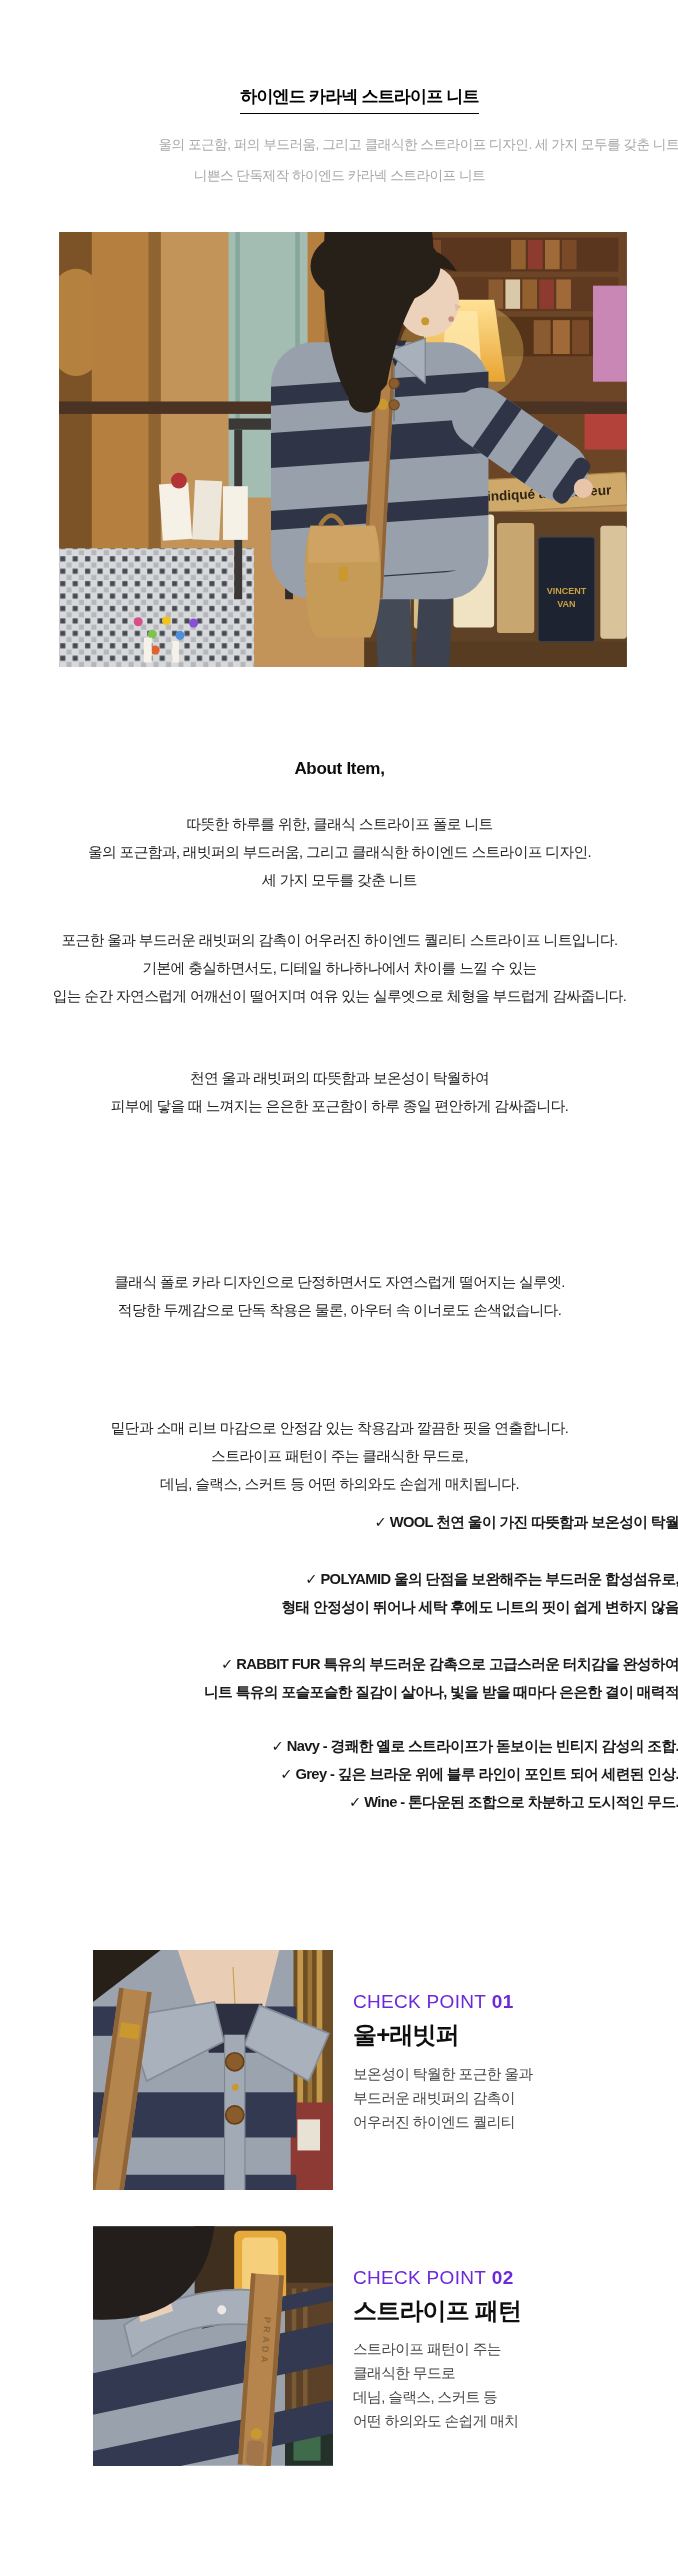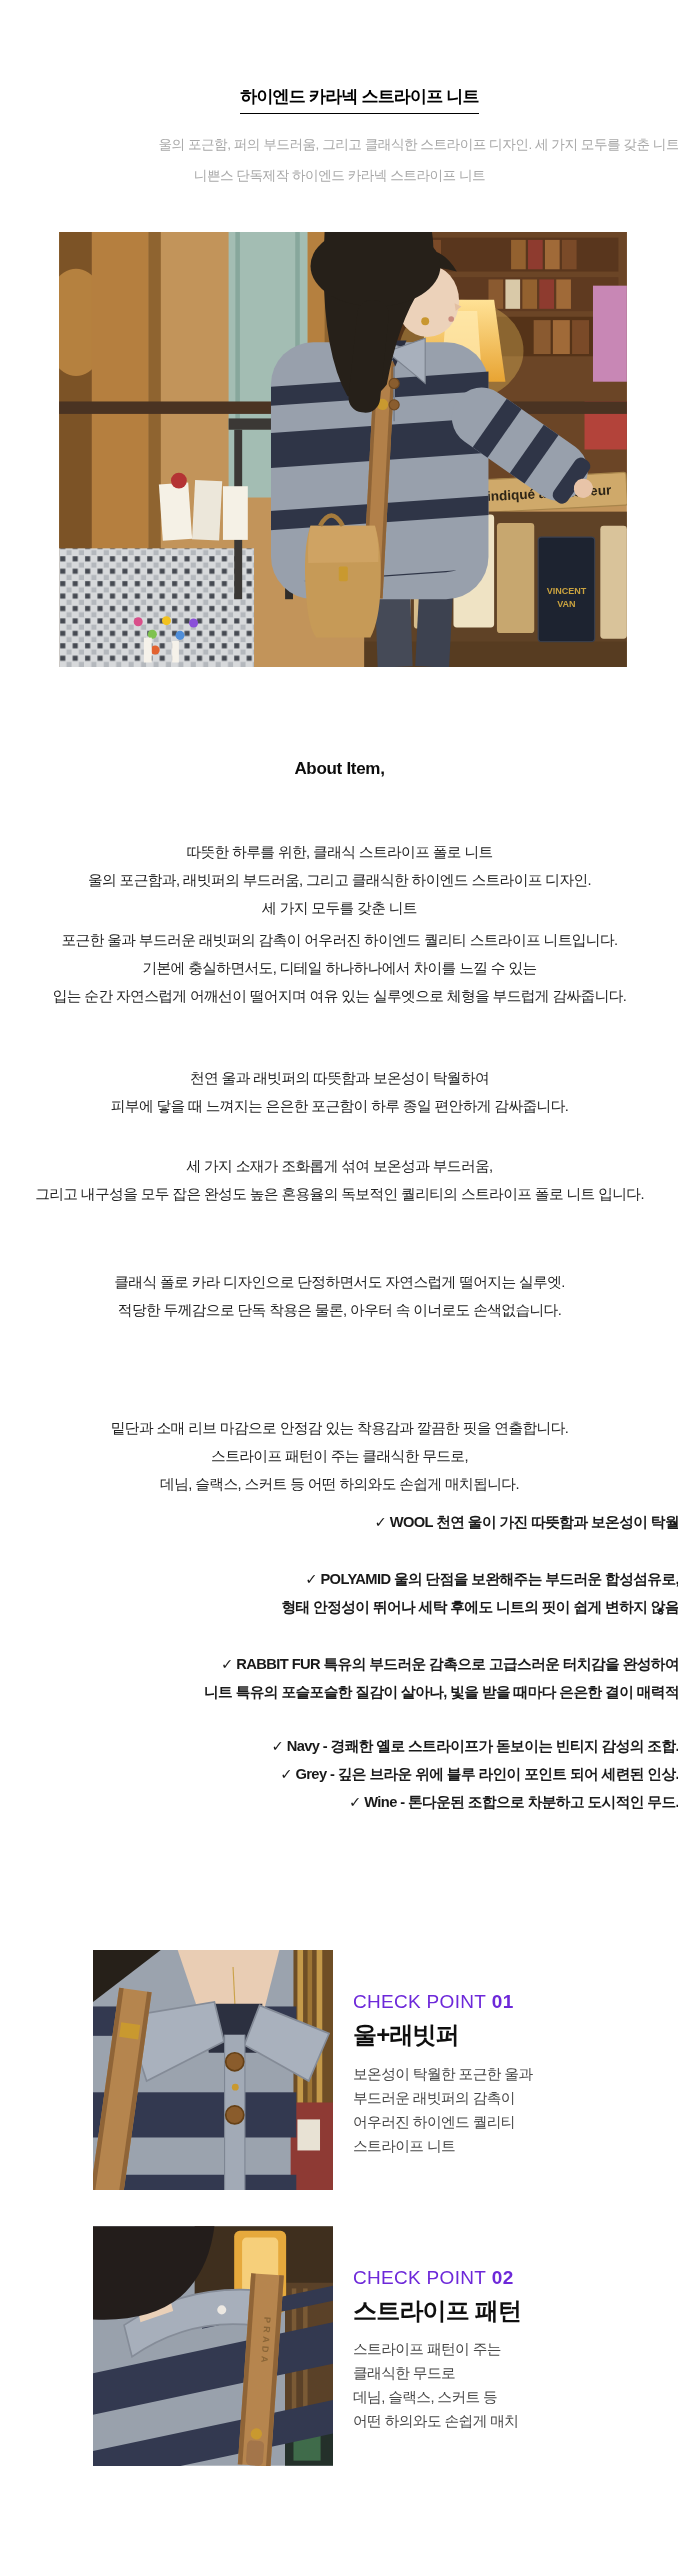--- a/index.html
+++ b/index.html
@@ -228,37 +228,33 @@
           <ellipse cx="560" cy="60" rx="115" ry="72" fill="#262019"></ellipse>
           <rect x="520" y="120" width="56" height="200" rx="26" fill="#262019" transform="rotate(6 548 220)"></rect>
           <circle cx="648" cy="158" r="7" fill="#c9972f"></circle>
         </g>
       </g>
     </svg>
   </div>
 
   <div class="center-line about-h" style="top:759px;">About Item,</div>
 
-  <div class="para" style="top:810px;margin-top:28px;">
+  <div class="para" style="top:810px;">
     <div>따뜻한 하루를 위한, 클래식 스트라이프 폴로 니트</div>
     <div>울의 포근함과, 래빗퍼의 부드러움, 그리고 클래식한 하이엔드 스트라이프 디자인.</div>
     <div>세 가지 모두를 갖춘 니트</div>
   </div>
   <div class="para" style="top:926px;">
     <div>포근한 울과 부드러운 래빗퍼의 감촉이 어우러진 하이엔드 퀄리티 스트라이프 니트입니다.</div>
     <div>기본에 충실하면서도, 디테일 하나하나에서 차이를 느낄 수 있는</div>
     <div>입는 순간 자연스럽게 어깨선이 떨어지며 여유 있는 실루엣으로 체형을 부드럽게 감싸줍니다.</div>
   </div>
   <div class="para" style="top:1064px;">
     <div>천연 울과 래빗퍼의 따뜻함과 보온성이 탁월하여</div>
     <div>피부에 닿을 때 느껴지는 은은한 포근함이 하루 종일 편안하게 감싸줍니다.</div>
-  </div>
-  <div class="para" style="top:1152px;">
-    <div>세 가지 소재가 조화롭게 섞여 보온성과 부드러움,</div>
-    <div>그리고 내구성을 모두 잡은 완성도 높은 혼용율의 독보적인 퀄리티의 스트라이프 폴로 니트 입니다.</div>
   </div>
   <div class="para" style="top:1268px;">
     <div>클래식 폴로 카라 디자인으로 단정하면서도 자연스럽게 떨어지는 실루엣.</div>
     <div>적당한 두께감으로 단독 착용은 물론, 아우터 속 이너로도 손색없습니다.</div>
   </div>
   <div class="para" style="top:1414px;">
     <div>밑단과 소매 리브 마감으로 안정감 있는 착용감과 깔끔한 핏을 연출합니다.</div>
     <div>스트라이프 패턴이 주는 클래식한 무드로,</div>
     <div>데님, 슬랙스, 스커트 등 어떤 하의와도 손쉽게 매치됩니다.</div>
   </div>
@@ -328,21 +324,20 @@
     </svg>
   </div>
   <div class="cp-label" style="top:1991px;">
     <span>CHECK POINT</span><span class="num">01</span>
   </div>
   <div class="cp-title" style="top:2019px;">울+래빗퍼</div>
   <div class="cp-body" style="top:2062px;">
     <div>보온성이 탁월한 포근한 울과</div>
     <div>부드러운 래빗퍼의 감촉이</div>
     <div>어우러진 하이엔드 퀄리티</div>
-    <div>스트라이프 니트</div>
   </div>
 
   <div class="photo" style="left:93px;top:2226px;width:240px;height:240px;">
     <svg width="240" height="240" viewBox="0 0 425 424">
       <rect width="425" height="424" fill="#99a1ac"></rect>
 
       <g>
         <rect x="180" y="0" width="245" height="120" fill="#3f2f1e"></rect>
         <rect x="340" y="100" width="85" height="240" fill="#5a4128"></rect>
         <rect x="352" y="110" width="8" height="220" fill="#7a5a35"></rect>

